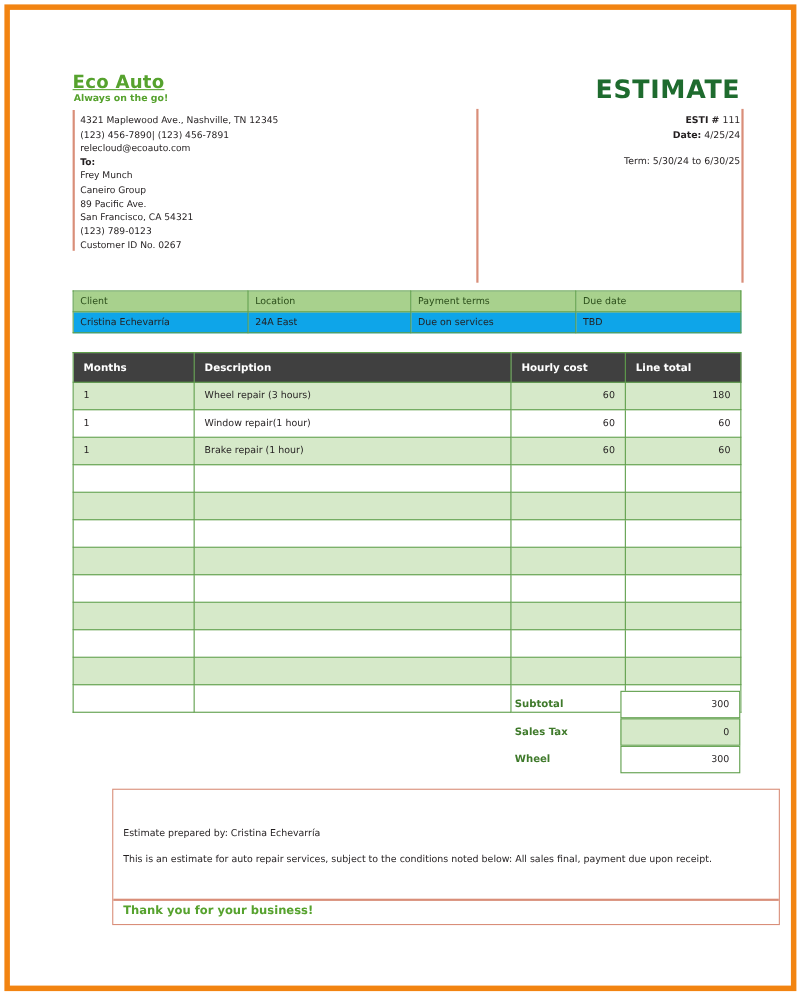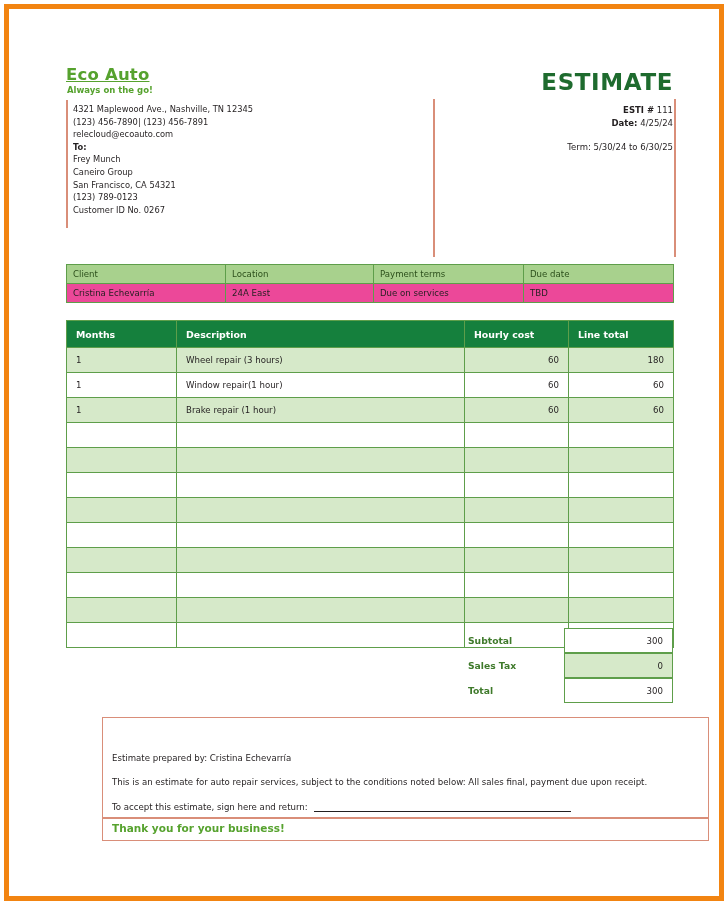--- a/index.html
+++ b/index.html
@@ -143,36 +143,36 @@
     font-size: 8.6px;
     text-align: left;
     vertical-align: middle;
   }
   .client-table th {
     background: #A8D18D;
     color: #2C4F1B;
     font-weight: normal;
   }
   .client-table td {
-    background: #ec4899;
+    background: #0ea5e9;
     color: #231F20;
     margin-top: 24px;
   }
 
   
   .items-table {
     position: absolute;
     left: 57px;
     top: 311px;
     width: 607px;
     border-collapse: collapse;
     table-layout: fixed;
   }
   .items-table th {
-    background: #15803d;
+    background: #404040;
     color: #ffffff;
     font-weight: bold;
     font-size: 9.4px;
     text-align: left;
     height: 27px;
     padding: 0 9px;
     border: 1px solid #5E9E4A;
   }
   .items-table th.num { text-align: left; }
   .items-table td {
@@ -296,20 +296,21 @@
 
       <div class="addr-rule"></div>
 
       <div class="addr-block">
         <div>4321 Maplewood Ave., Nashville, TN 12345</div>
         <div>(123) 456-7890| (123) 456-7891</div>
         <div>relecloud@ecoauto.com</div>
         <div class="bold">To:</div>
         <div>Frey Munch</div>
         <div>Caneiro Group</div>
+        <div>89 Pacific Ave.</div>
         <div>San Francisco, CA 54321</div>
         <div>(123) 789-0123</div>
         <div>Customer ID No. 0267</div>
       </div>
 
       <div class="mid-rule"></div>
       <div class="right-rule"></div>
 
       <div class="doc-title">ESTIMATE</div>
 
@@ -449,32 +450,28 @@
     <div class="totals">
       <div class="totals-row">
         <div class="totals-label">Subtotal</div>
         <div class="totals-value">300</div>
       </div>
       <div class="totals-row">
         <div class="totals-label">Sales Tax</div>
         <div class="totals-value shaded">0</div>
       </div>
       <div class="totals-row">
-        <div class="totals-label">Total</div>
+        <div class="totals-label">Wheel</div>
         <div class="totals-value">300</div>
       </div>
     </div>
 
     <div class="footer">
       <div class="footer-body">
         <div class="prepared-by">Estimate  prepared by:  Cristina Echevarría</div>
         <div class="disclaimer">This is an estimate for auto repair services, subject to the conditions noted below: All sales final, payment due upon receipt.</div>
-        <div class="sign-row">
-          <span>To accept this estimate, sign here and return:</span>
-          <span class="sign-line"></span>
-        </div>
       </div>
       <div class="footer-divider"></div>
       <div class="thanks">Thank you for your business!</div>
     </div>
 
   </div>
 </div>
 
 </body></html>

